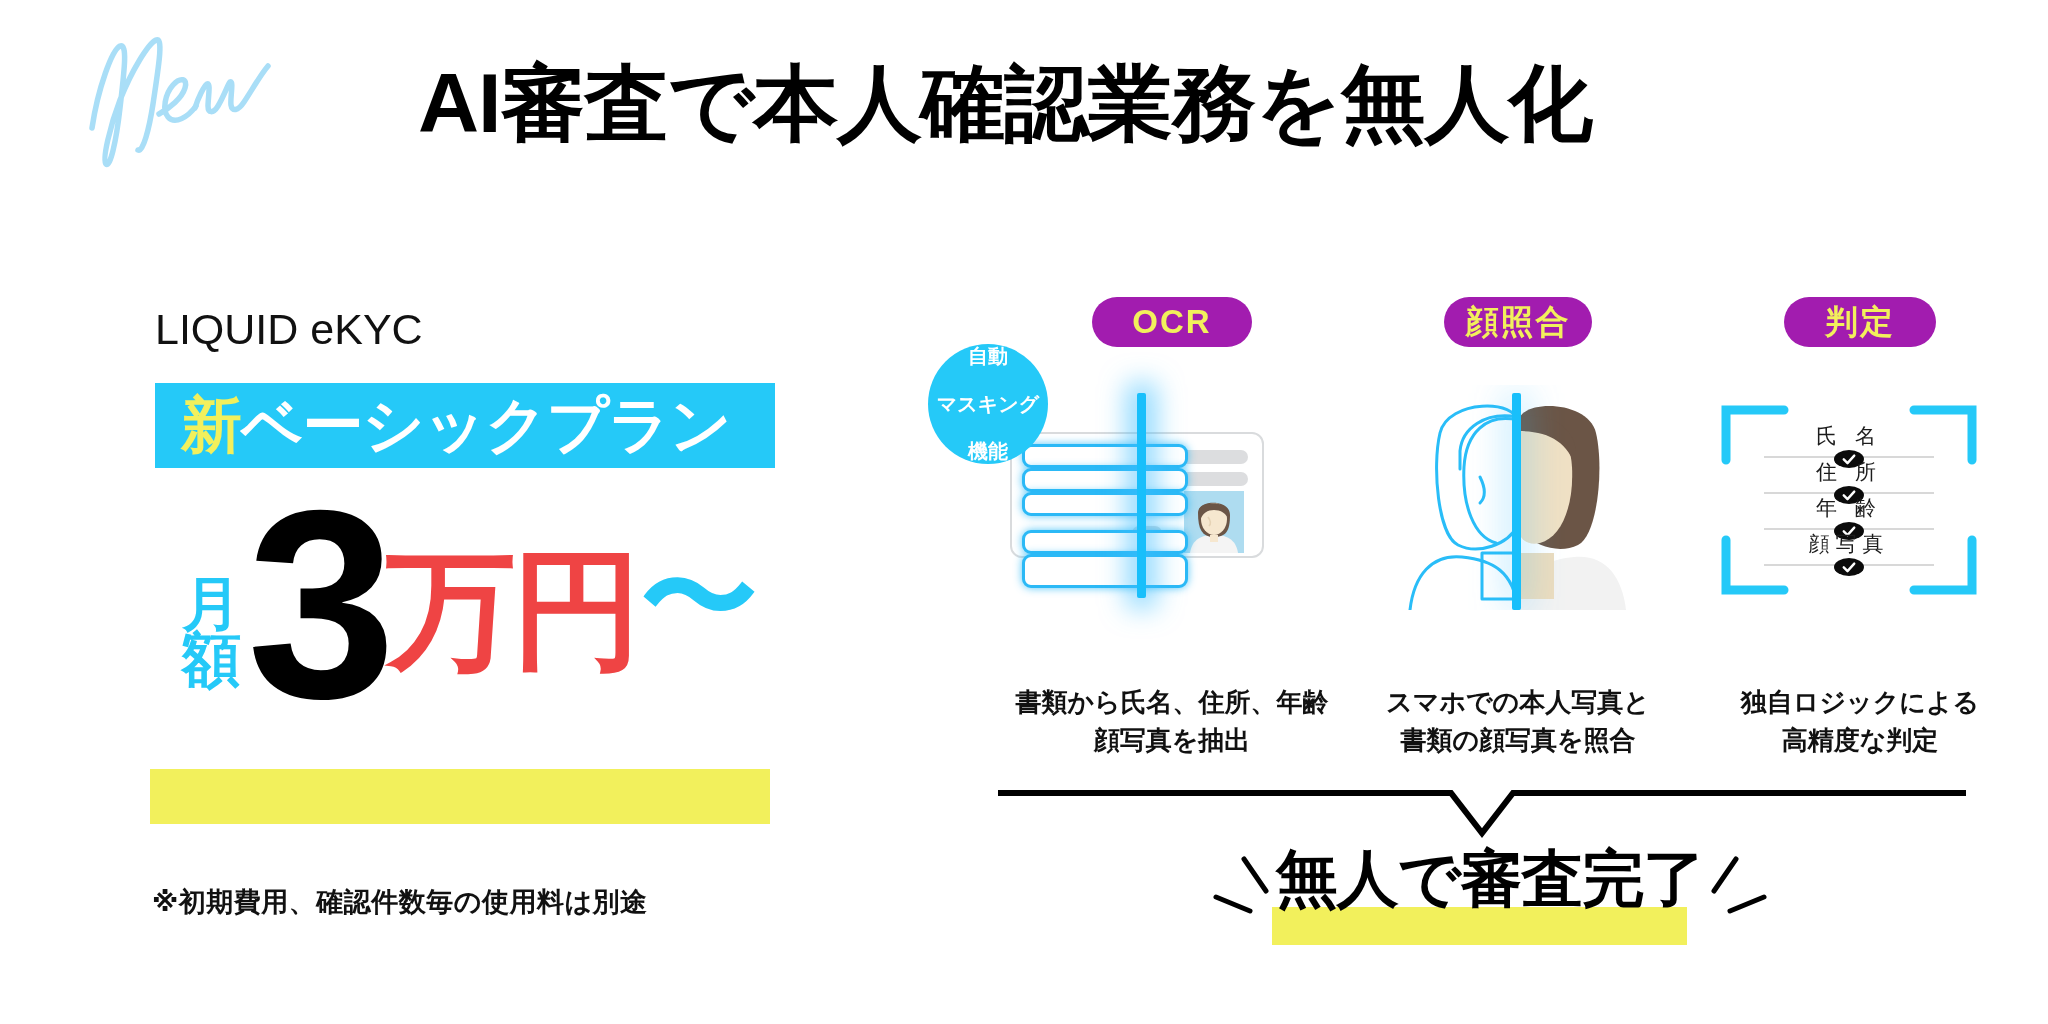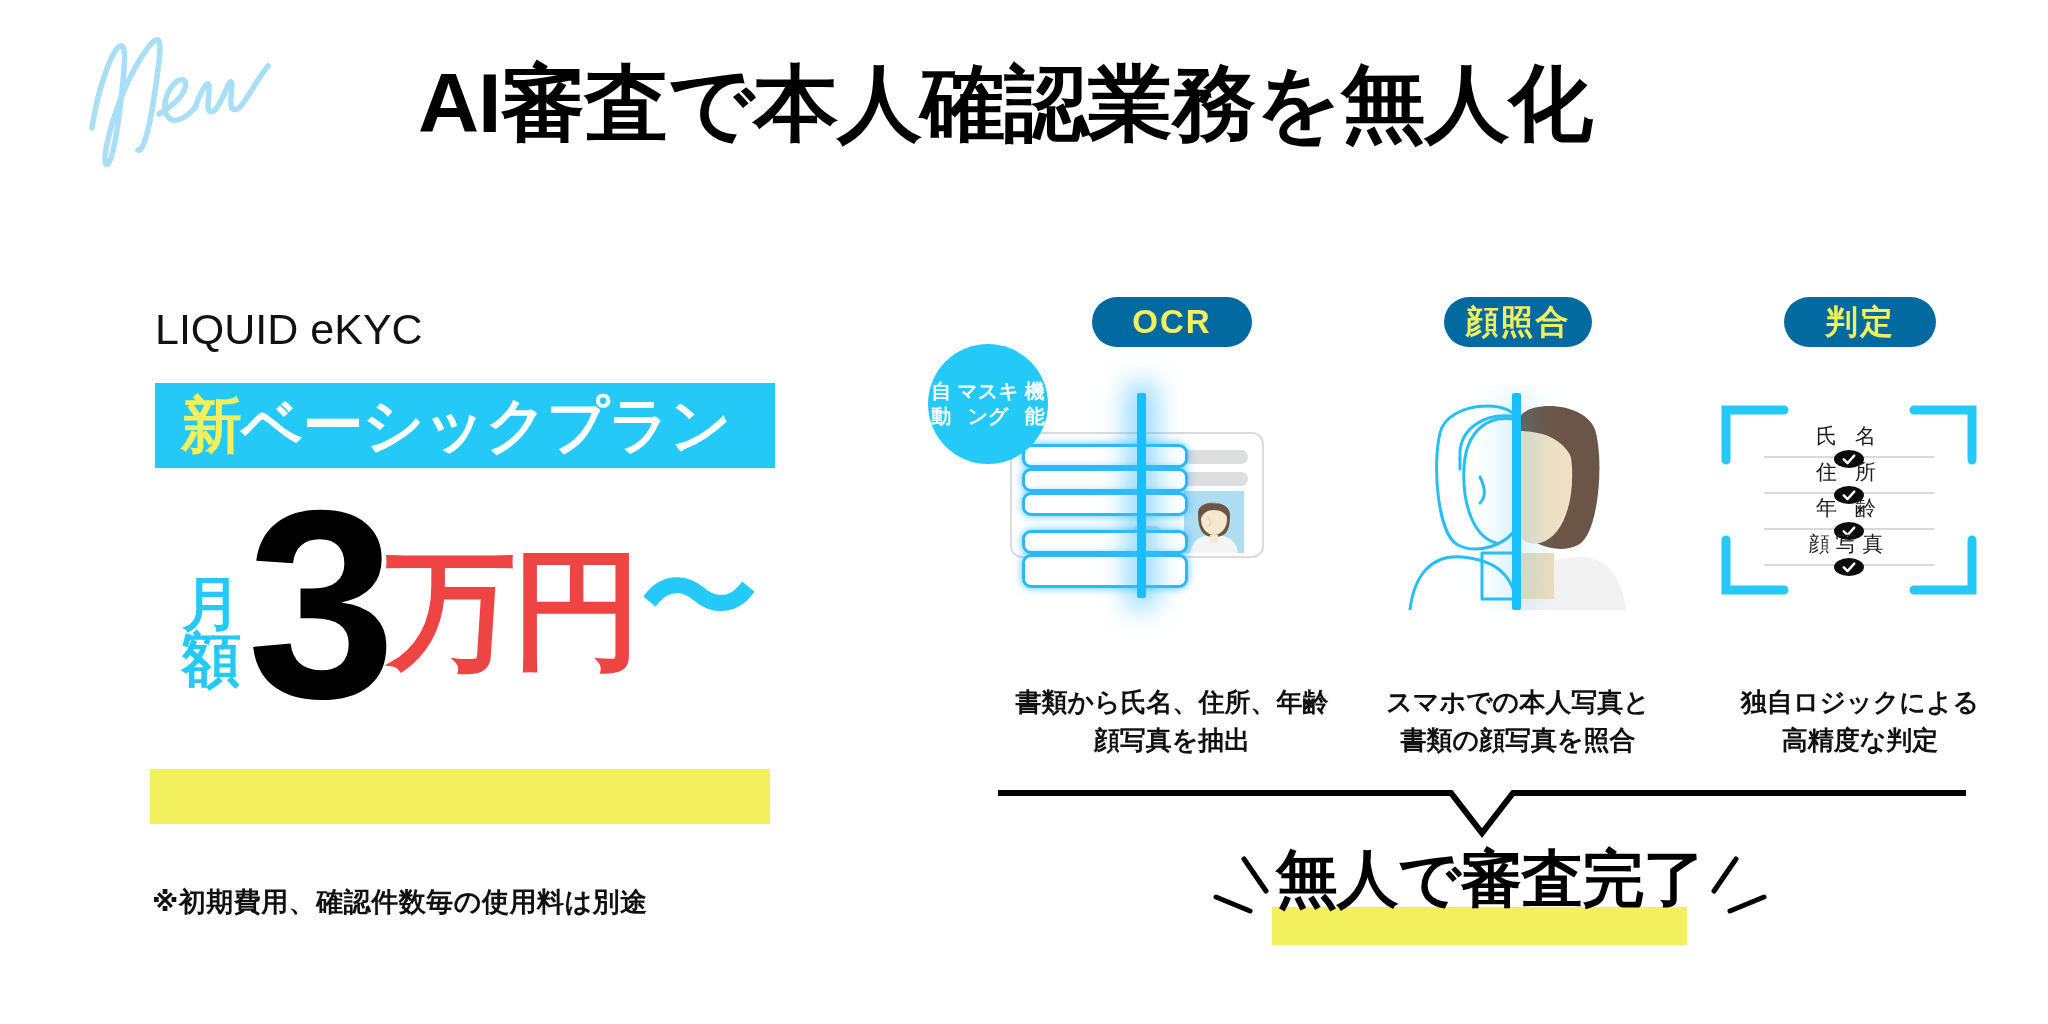--- a/index.html
+++ b/index.html
@@ -74,39 +74,39 @@
 
   .note{
     position:absolute;left:152px;top:884px;
     font-size:27px;font-weight:bold;color:#111;white-space:nowrap;
     letter-spacing:0.5px;
   }
 
   
   .col{position:absolute;top:0;width:340px;}
   .badge{
-    margin:0 auto;background:#0369a1;color:#F2F05C;
+    margin:0 auto;background:#a21caf;color:#F2F05C;
     border-radius:40px;font-weight:bold;font-size:33px;
     height:50px;line-height:50px;text-align:center;
     letter-spacing:2px;
   }
   .badge.w1{width:160px;}
   .badge.w2{width:148px;}
   .badge.w3{width:152px;}
 
   .caption{
     position:absolute;width:340px;text-align:center;
     font-size:26px;font-weight:bold;color:#111;line-height:1.45;
   }
 
   
   .mask-circle{
     position:absolute;width:120px;height:120px;border-radius:50%;
     background:#25C9F8;color:#fff;font-weight:bold;font-size:20px;
-    display:flex;flex-direction:row;align-items:center;justify-content:space-between;
+    display:flex;flex-direction:column;align-items:center;justify-content:space-between;
     line-height:1.25;text-align:center;z-index:6;
   }
 
   
   .idcard{
     position:absolute;background:#fff;border:2px solid #d9dbdd;border-radius:12px;
   }
   .idline{position:absolute;background:#dcdddf;border-radius:7px;}
   .idline.tan{background:#d2ad71;}
   .idmask{

